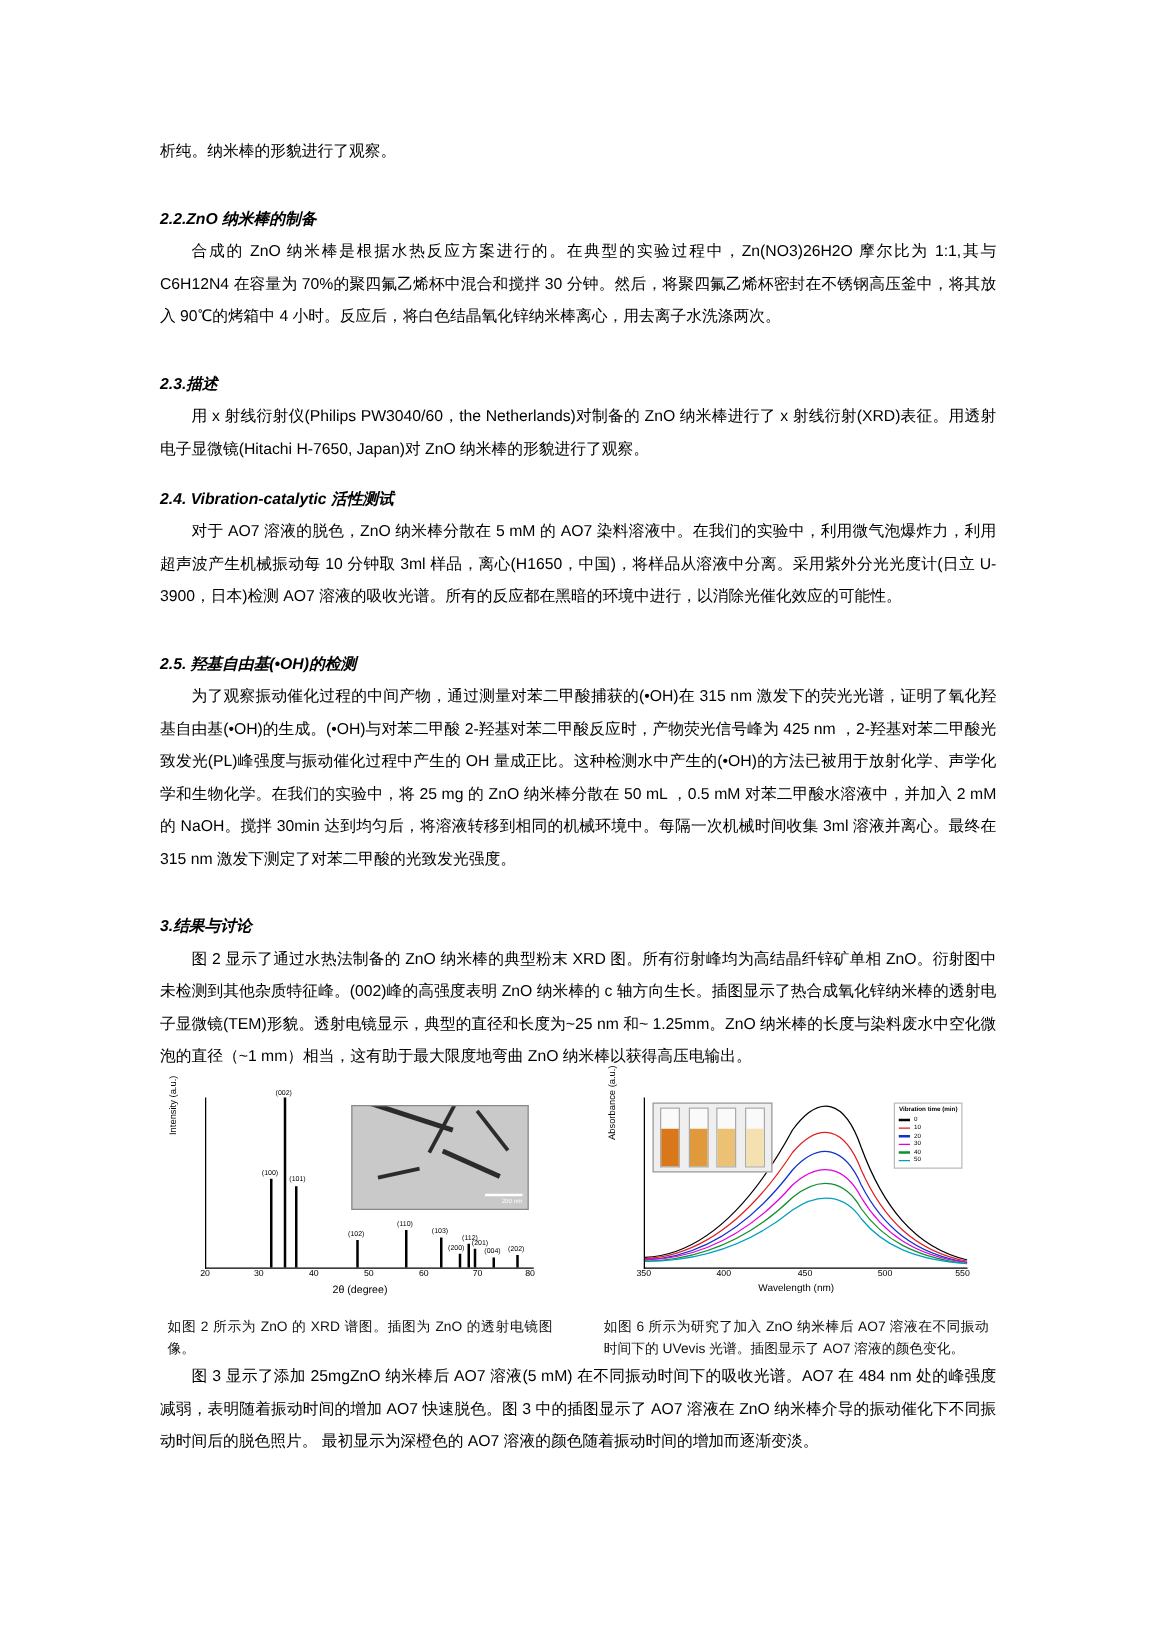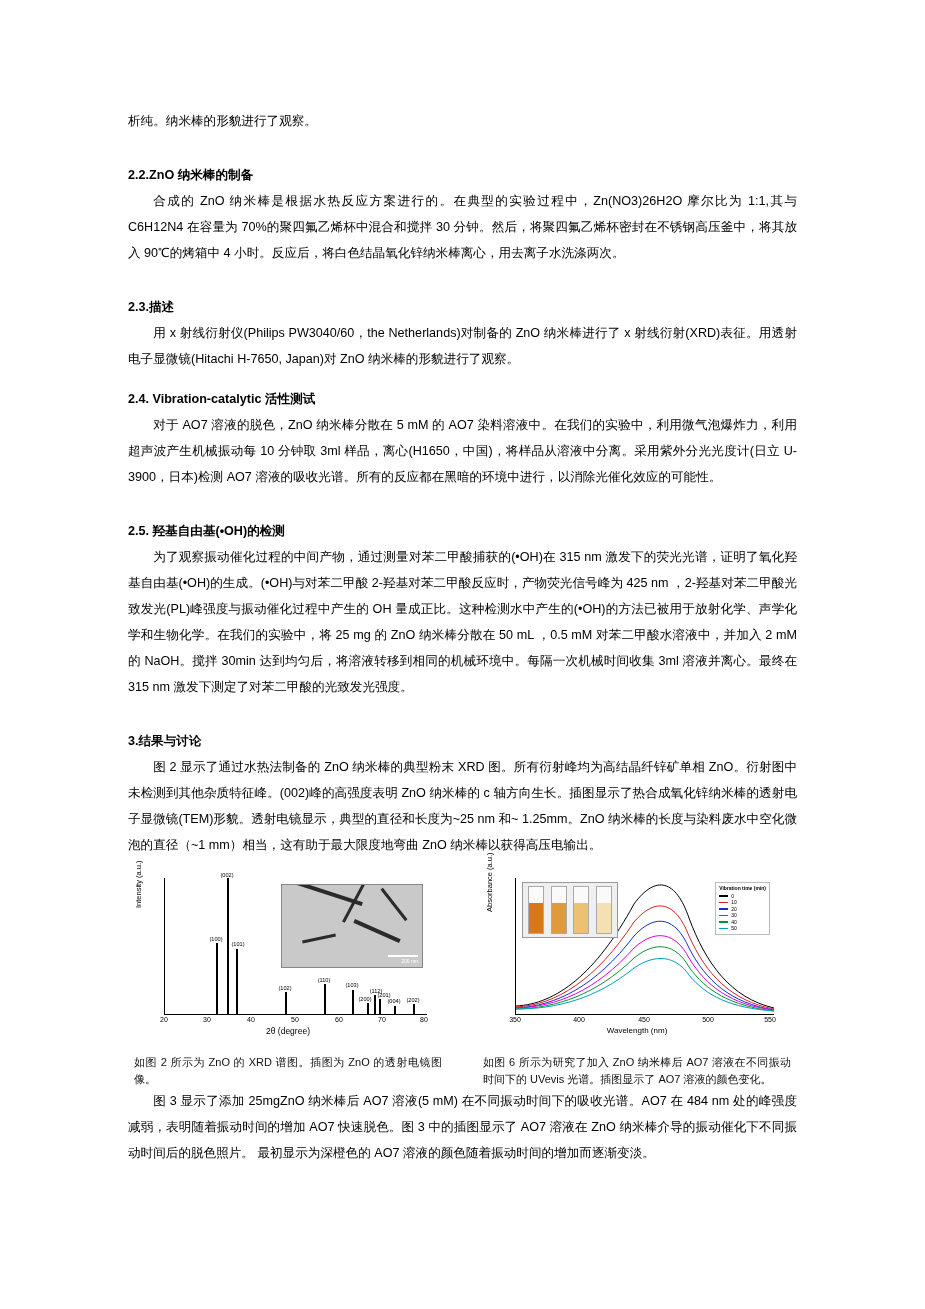--- a/index.html
+++ b/index.html
@@ -17,20 +17,21 @@
     text-justify:inter-ideograph;
     margin:0 0 2px 0;
   }
   .indent{text-indent:2em;}
   .heading{
     font-size:12.6px;
     line-height:26px;
     font-weight:bold;
     color:#000;
     margin:14px 0 0 0;
+    font-style:italic;
   }
   .heading.tight{}
   .spacer{height:12px;}
   .figures{
     display:flex;
     justify-content:space-between;
     align-items:flex-start;
     margin-top:16px;
     gap:19px;
   }

